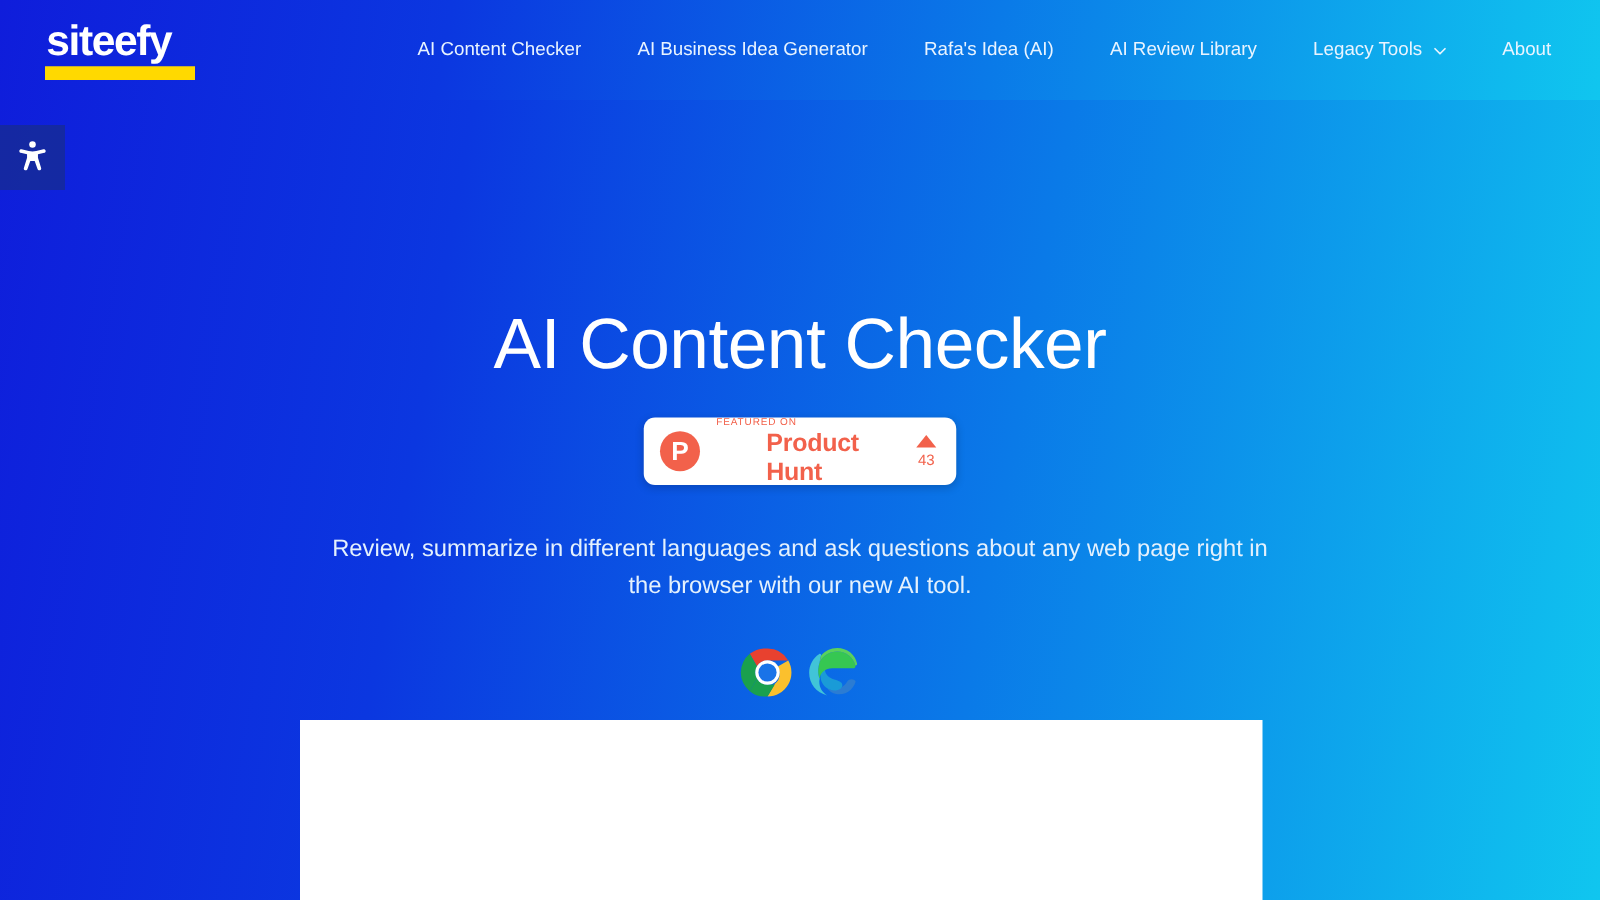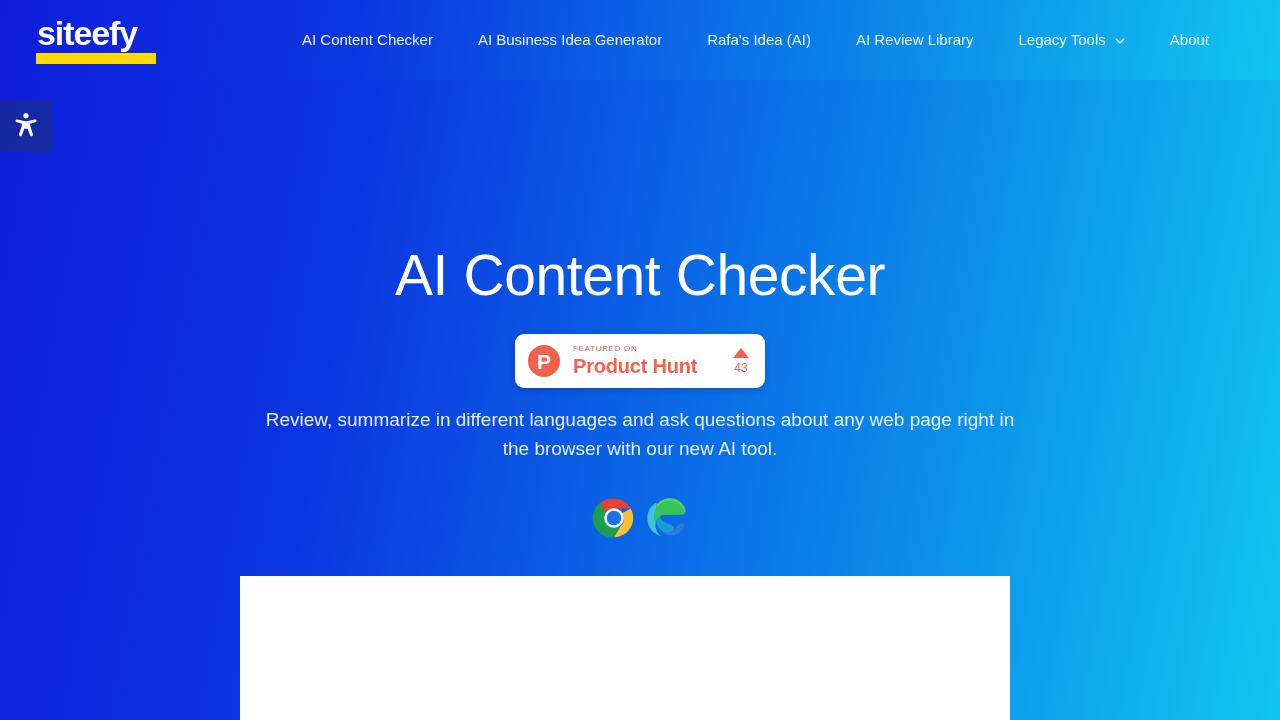--- a/index.html
+++ b/index.html
@@ -20,20 +20,21 @@
   
   .site-header {
     position: absolute;
     top: 0; left: 0;
     width: 1280px;
     height: 80px;
     display: flex;
     align-items: center;
     background: linear-gradient(100deg, #0f1ddb 0%, #0b37e0 28%, #0a7ae8 62%, #10c6ef 100%);
     z-index: 30;
+    gap: 32px;
   }
 
   .logo-wrap {
     margin-left: 36px;
     width: 128px;
     display: flex;
     flex-direction: column;
     align-items: flex-start;
     cursor: pointer;
   }
@@ -155,20 +156,21 @@
     color: #f2614b;
     line-height: 10px;
   }
   .ph-name {
     font-size: 20px;
     font-weight: bold;
     color: #f2614b;
     line-height: 23px;
     letter-spacing: -0.2px;
     margin-top: 1px;
+    margin-left: 40px;
   }
   .ph-votes {
     text-align: center;
     flex: 0 0 auto;
     padding-right: 2px;
   }
   .ph-arrow {
     width: 0; height: 0;
     margin: 0 auto;
     border-left: 8px solid transparent;
@@ -178,21 +180,21 @@
   .ph-count {
     font-size: 12px;
     font-weight: normal;
     color: #f2614b;
     line-height: 14px;
     margin-top: 3px;
   }
 
   
   .hero-sub {
-    margin: 17px auto 0;
+    margin: 37px auto 0;
     width: 760px;
     font-size: 19px;
     line-height: 29px;
     color: #e4f1fd;
   }
 
   
   .browser-row {
     margin-top: 32px;
     display: flex;

